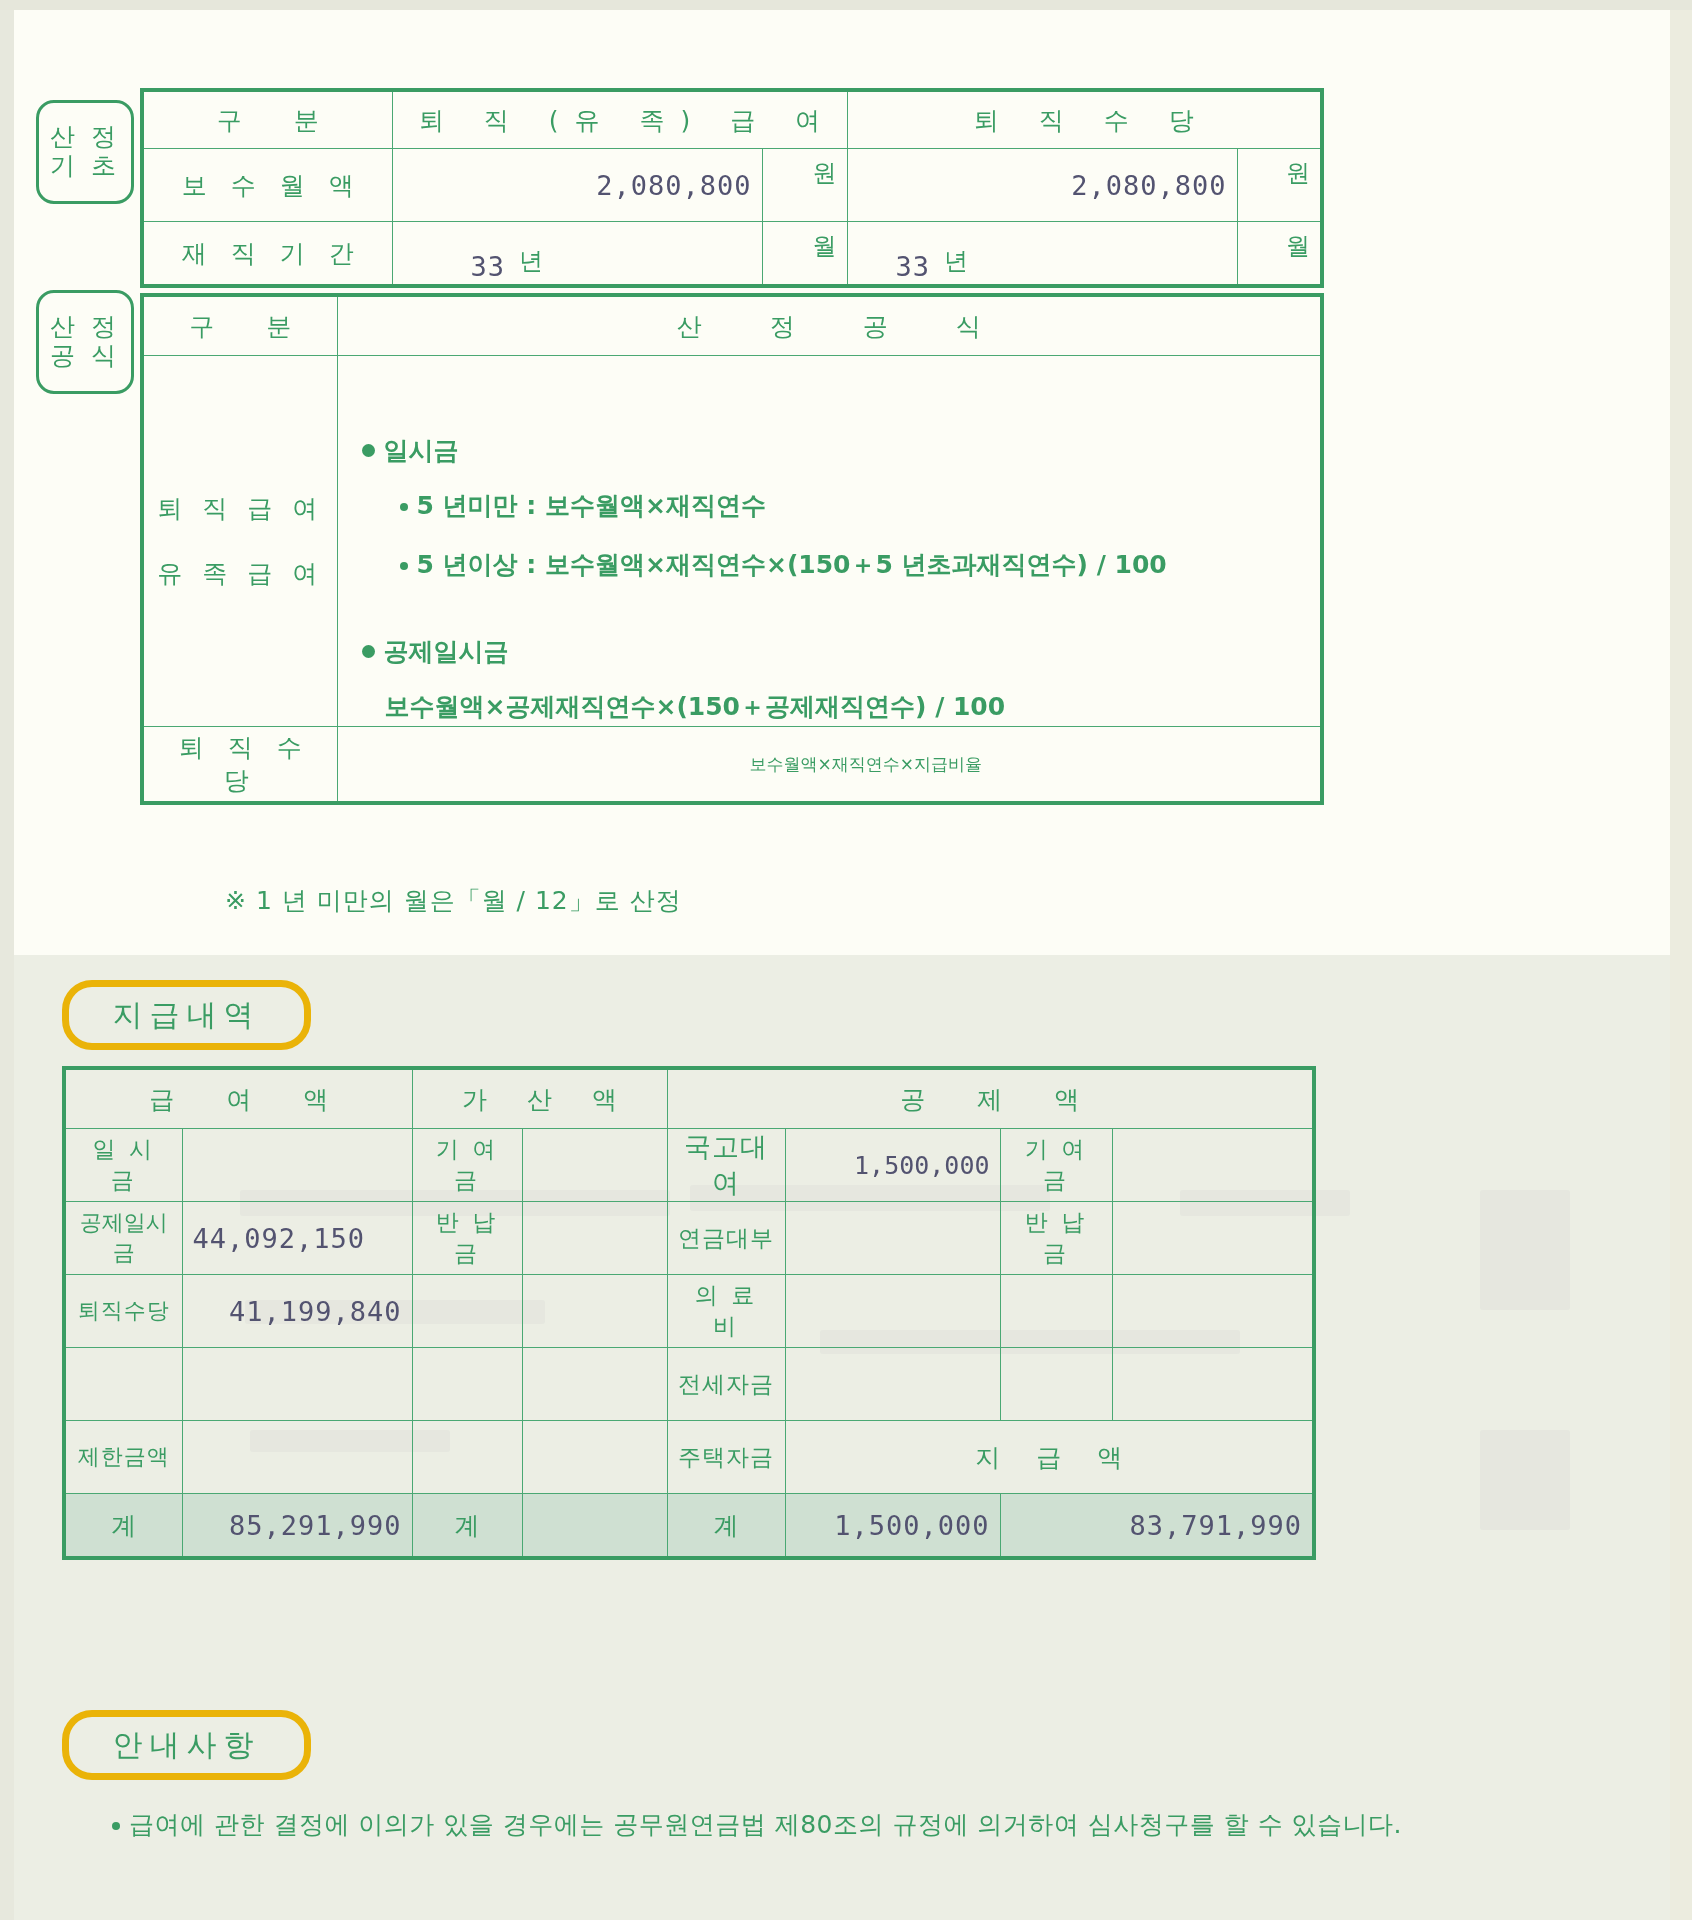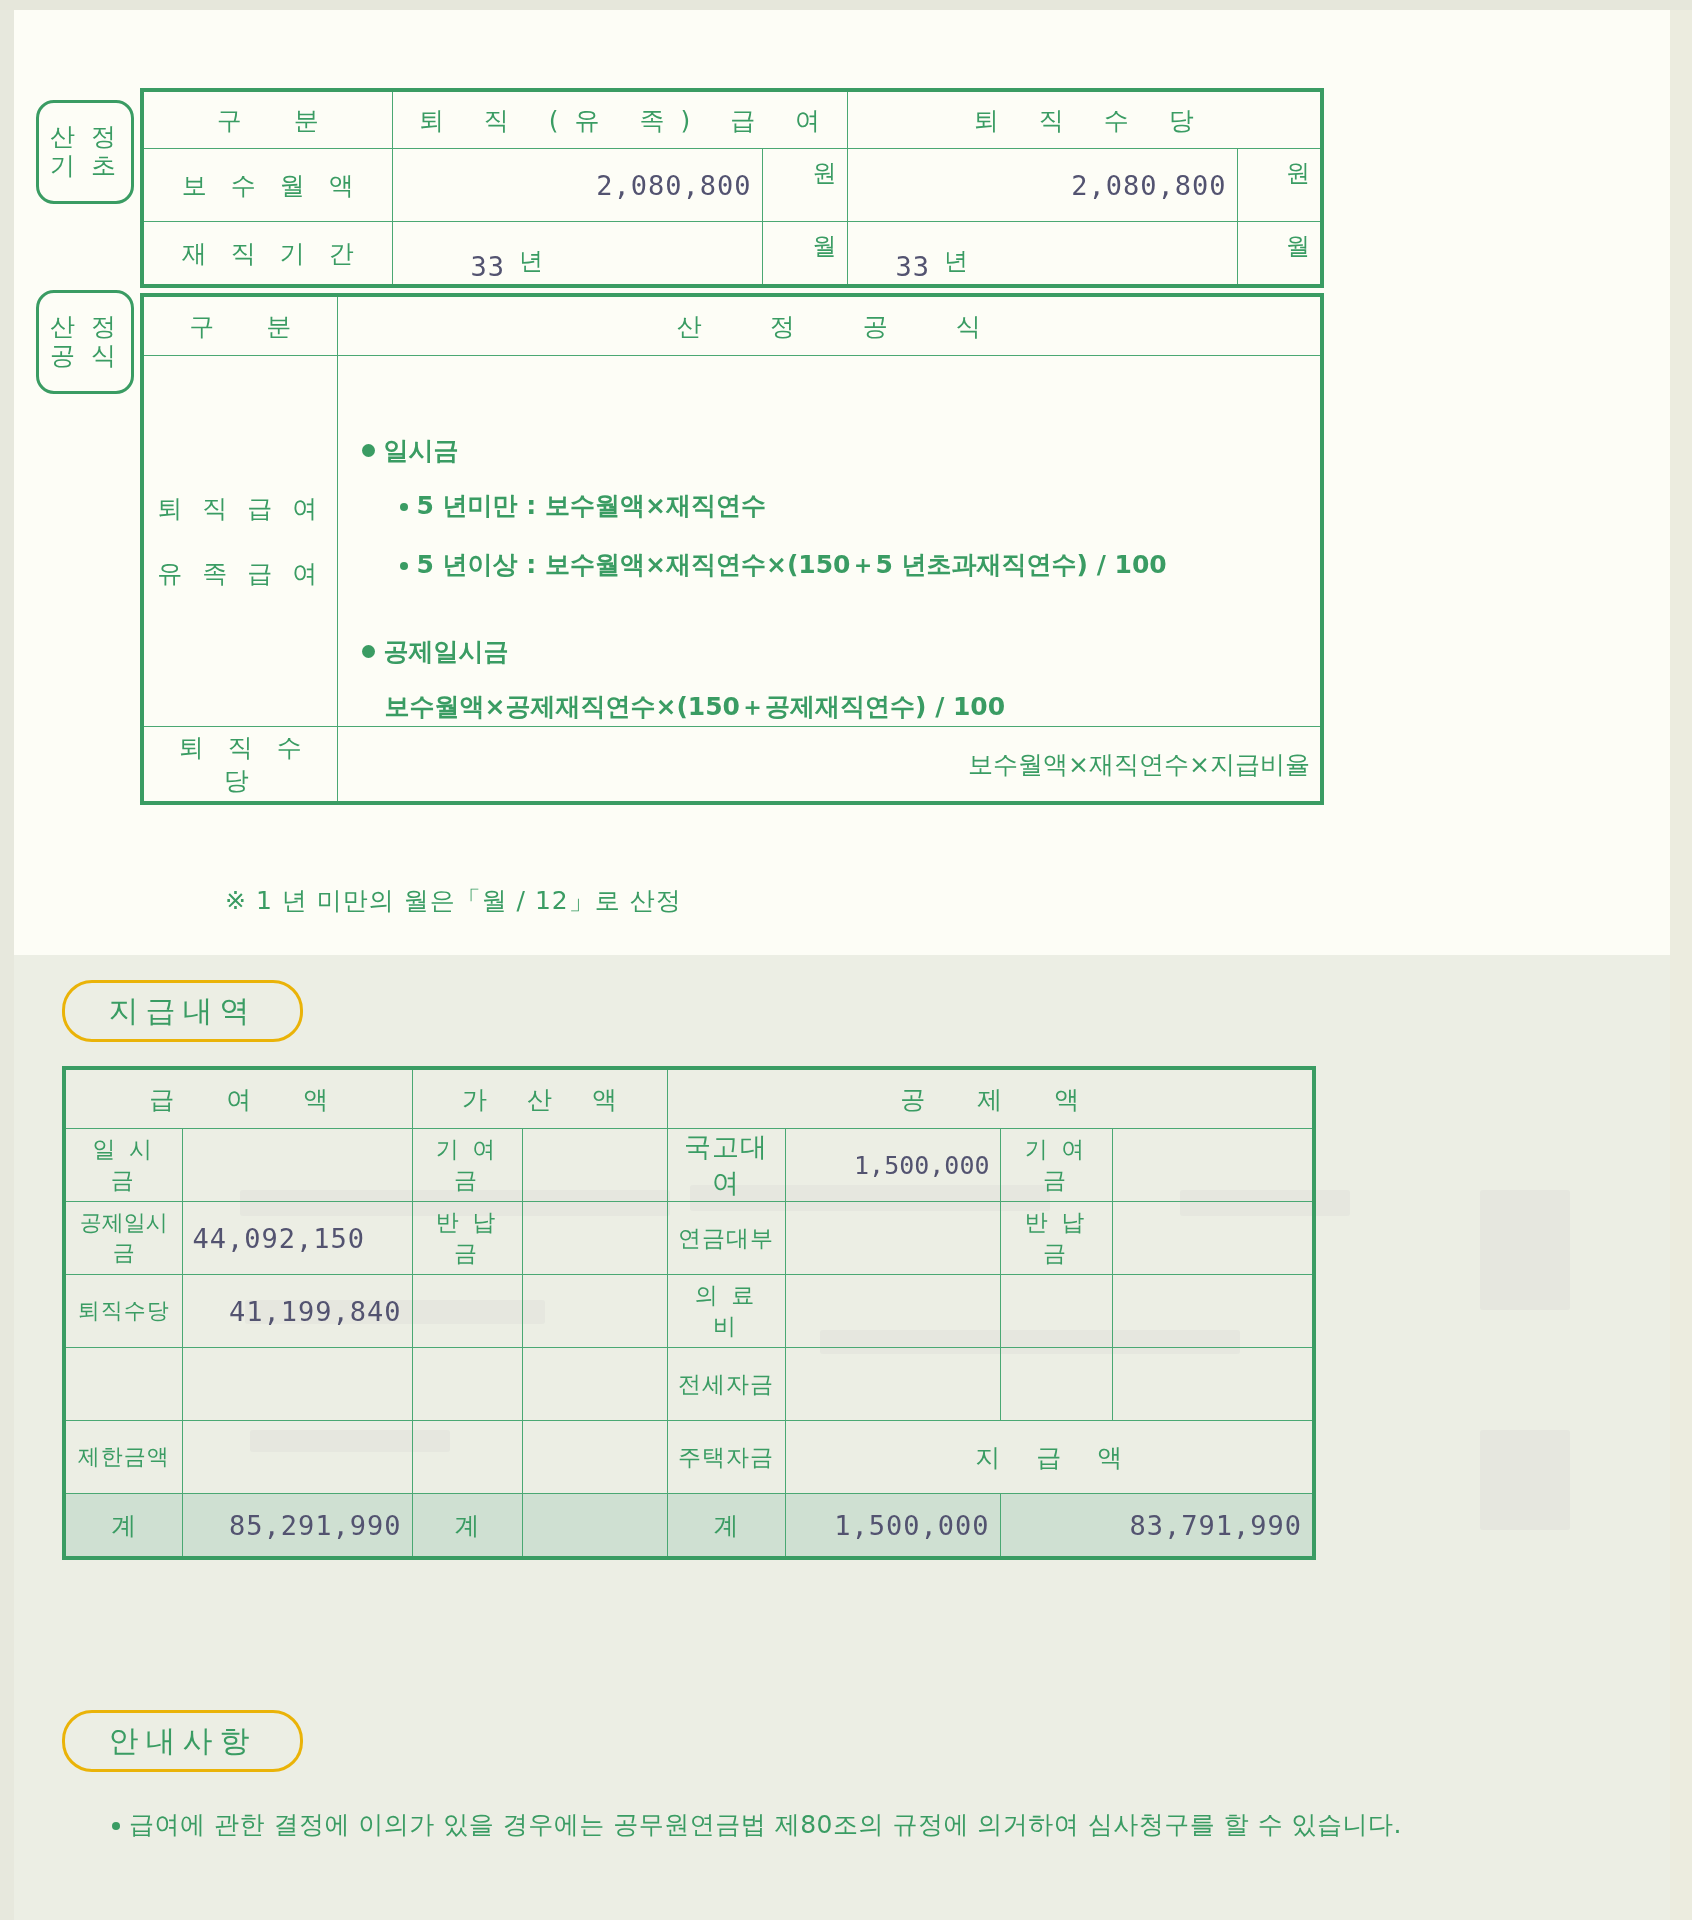--- a/index.html
+++ b/index.html
@@ -20,21 +20,21 @@
   .edge-top{position:absolute;left:0;top:0;width:1692px;height:10px;background:#e6e7db;}
 
   
   .tag{
     position:absolute;border:3px solid #3a9c63;border-radius:18px;
     display:flex;align-items:center;justify-content:center;
     text-align:center;line-height:1.15;font-size:25px;letter-spacing:4px;
     background:transparent;
   }
   .tag-wide{
-    position:absolute;border:3px solid #eab308;border-radius:30px;
+    position:absolute;border:7px solid #eab308;border-radius:30px;
     display:flex;align-items:center;justify-content:center;
     font-size:30px;letter-spacing:7px;
   }
 
   table.doc{position:absolute;border-collapse:collapse;table-layout:fixed;}
   table.doc td{
     border:1.6px solid #4aa873;
     color:#3a9c63;
     font-size:25px;
     vertical-align:middle;
@@ -191,21 +191,21 @@
             <span class="bullet"></span><span>공제일시금</span>
           </p>
           <p class="fl" style="margin-left:35px;margin-top:30px;">
             <span>보수월액×공제재직연수×(150＋공제재직연수) / 100</span>
           </p>
         </div>
       </td>
     </tr>
     <tr>
       <td class="ctr sp-s" style="height:74px;">퇴 직 수 당</td>
-      <td style="text-align:right;padding-left:84px;font-size:25px;">보수월액×재직연수×지급비율</td>
+      <td style="text-align:center;padding-left:84px;font-size:17px;">보수월액×재직연수×지급비율</td>
     </tr>
   </tbody>
     </table>
 
   <div class="note" style="left:225px;top:884px;">※  1 년 미만의 월은「월 / 12」로 산정</div>
 
   <div class="tag-wide" style="left:62px;top:980px;width:235px;height:56px;">
     <span>지급내역</span>
   </div>
 

